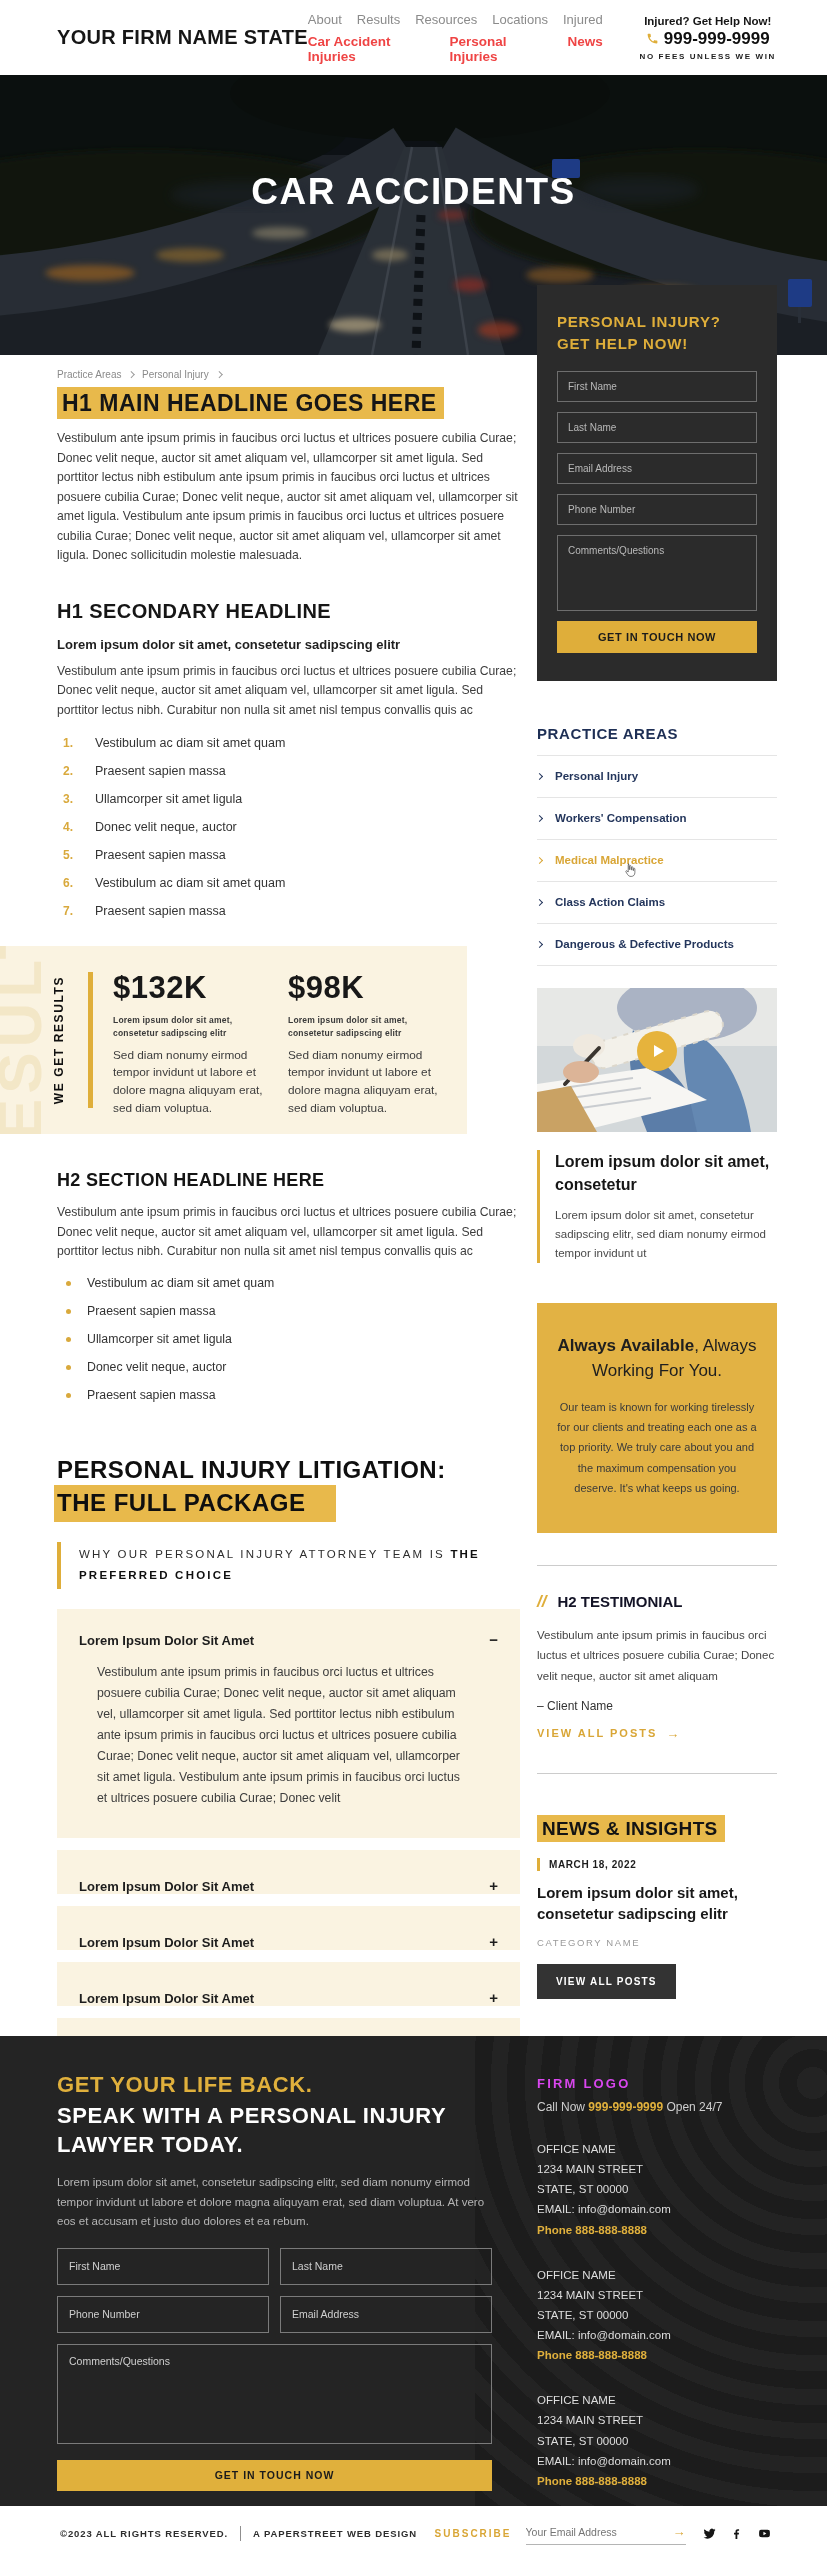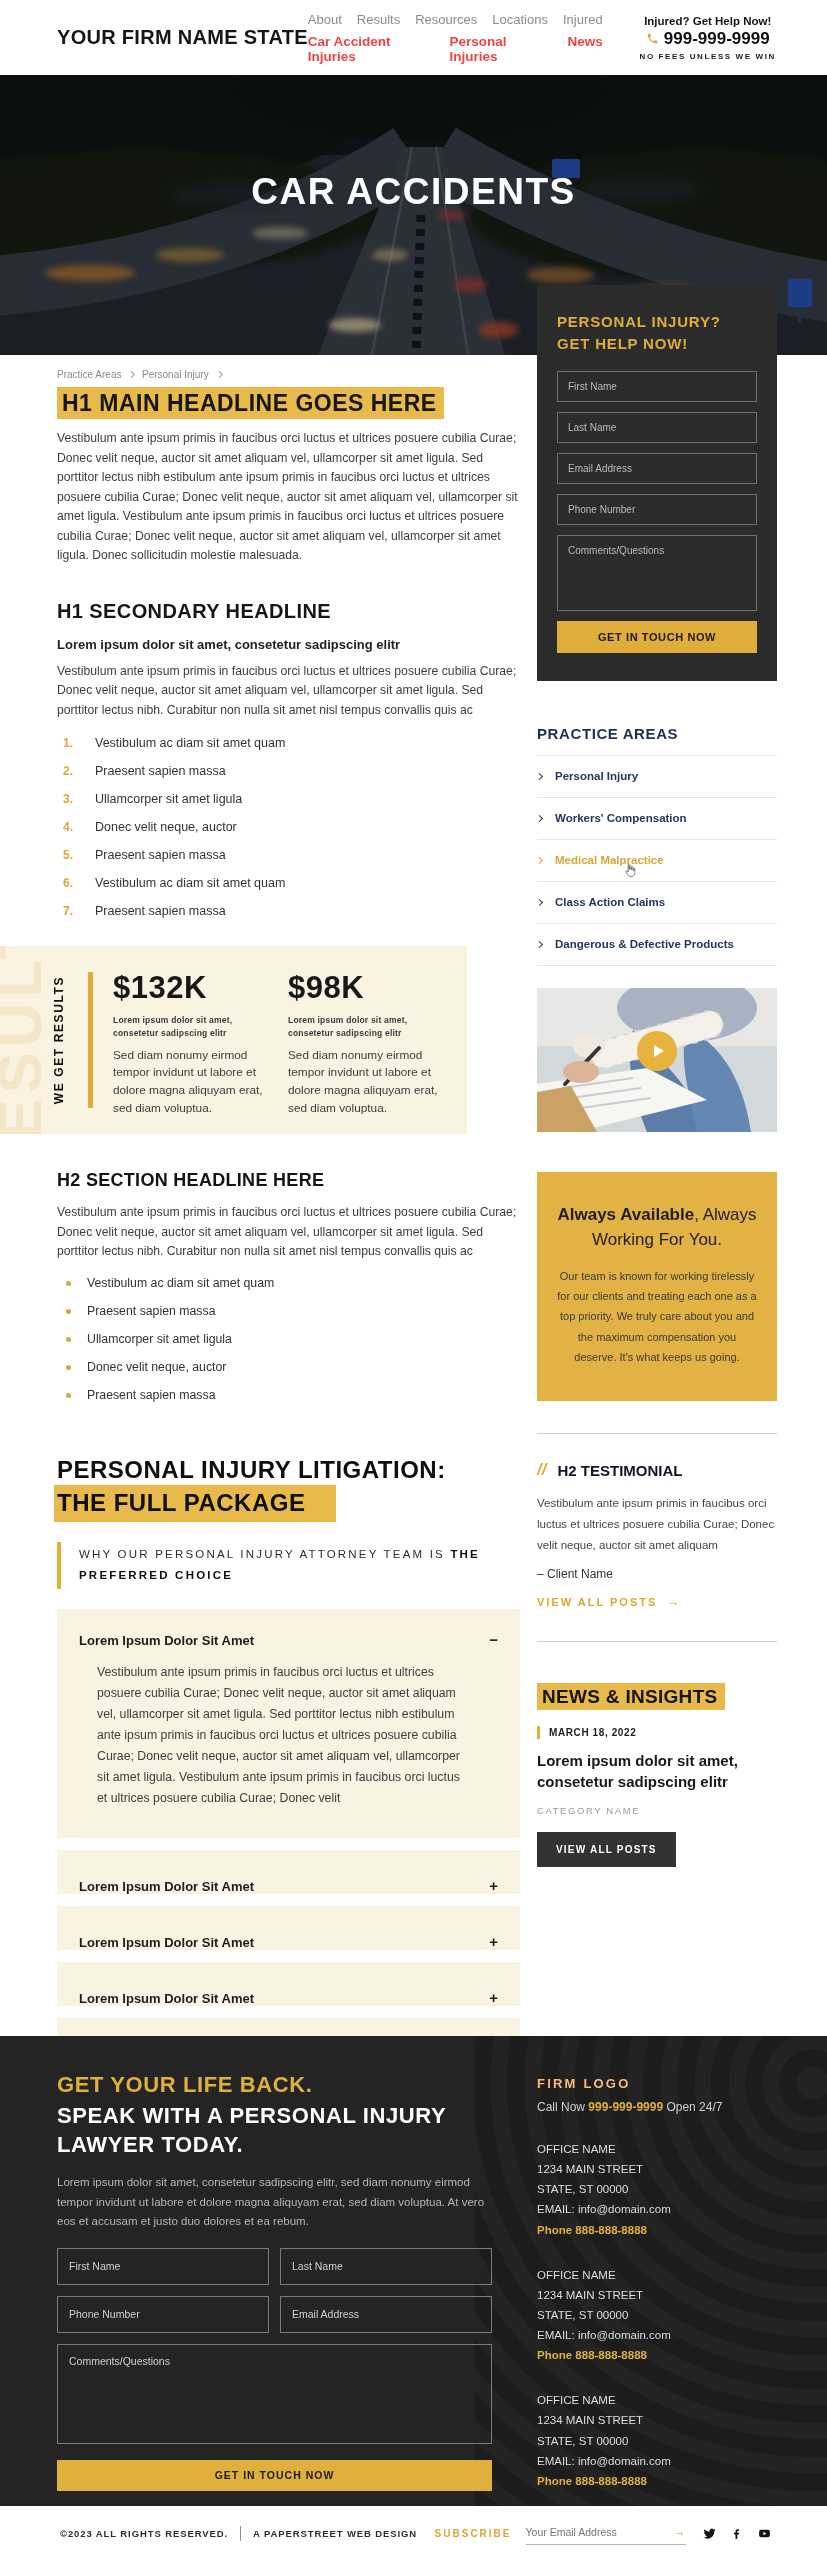--- a/index.html
+++ b/index.html
@@ -131,21 +131,21 @@
   .f-h-gold{color:#E0B03C;font-size:22px;font-weight:bold;letter-spacing:.6px}
   .f-h-white{color:#fff;font-size:22px;font-weight:bold;line-height:1.32;letter-spacing:.6px;margin-top:3px}
   .f-p{margin-top:14px;color:#b5b5b5;font-size:11.5px;line-height:1.7}
   .f-form{margin-top:16px}
   .f-grid{display:grid;grid-template-columns:1fr 1fr;gap:11px}
   .f-form input{height:37px;background:transparent;border:1px solid #7a7a7a;color:#ddd;font-size:10.5px;padding:0 11px;font-family:inherit;width:100%}
   .f-form input::placeholder,.f-form textarea::placeholder{color:#cfcfcf}
   .f-form textarea{margin-top:11px;width:100%;height:100px;background:transparent;border:1px solid #7a7a7a;color:#ddd;font-size:10.5px;padding:10px 11px;resize:none;font-family:inherit}
   .f-btn{margin-top:12px;width:100%;height:31px;background:#E0B03C;border:none;font-weight:bold;font-size:10.5px;letter-spacing:1px;color:#1b1b1b;cursor:pointer;font-family:inherit}
   .footer-right{position:absolute;left:537px;top:40px;width:252px;z-index:1}
-  .firm-logo{color:#fdba74;font-size:13px;font-weight:bold;letter-spacing:2.2px}
+  .firm-logo{color:#d946ef;font-size:13px;font-weight:bold;letter-spacing:2.2px}
   .call-line{margin-top:9px;font-size:12px;color:#cfcfcf}
   .call-phone{color:#E0B03C;font-weight:bold}
   .office{margin-top:25px;font-size:11.5px;line-height:1.75;color:#dedede}
   .office-phone{color:#E0B03C;font-weight:bold}
 
   
   .bottom-bar{height:54px;background:#fff;display:flex;align-items:center;justify-content:space-between;padding:0 55px 0 60px}
   .copy{display:flex;align-items:center;gap:12px;font-size:9.5px;letter-spacing:.9px;color:#2d2d2d;font-weight:bold}
   .copy-div{width:1px;height:15px;background:#8f8f8f}
   .subscribe{display:flex;align-items:center;gap:14px}
@@ -407,20 +407,24 @@
             <line x1="34" y1="110" x2="104" y2="100" stroke="#c9ccd0" stroke-width="2"></line>
             <line x1="44" y1="120" x2="114" y2="110" stroke="#c9ccd0" stroke-width="2"></line>
             <line x1="28" y1="96" x2="62" y2="60" stroke="#3a3530" stroke-width="4" stroke-linecap="round"></line>
             <ellipse cx="44" cy="84" rx="18" ry="11" fill="#dcb497"></ellipse>
             <polygon points="0,104 34,98 60,144 0,144" fill="#c9a264"></polygon>
           </svg>
           <span class="play-btn">
               <span class="play-tri"></span>
             </span>
         </div>
+        <div class="video-text">
+          <div class="video-title">Lorem ipsum dolor sit amet, consetetur</div>
+          <div class="video-desc">Lorem ipsum dolor sit amet, consetetur sadipscing elitr, sed diam nonumy eirmod tempor invidunt ut</div>
+        </div>
       </div>
 
       <div class="gold-box">
         <h3 class="gold-box-h"><b>Always Available</b><span>, Always Working For You.</span></h3>
         <p class="gold-box-p">Our team is known for working tirelessly for our clients and treating each one as a top priority. We truly care about you and the maximum compensation you deserve. It's what keeps us going.</p>
       </div>
 
       <hr class="sb-hr">
       <div class="testimonial">
         <div class="test-title">

